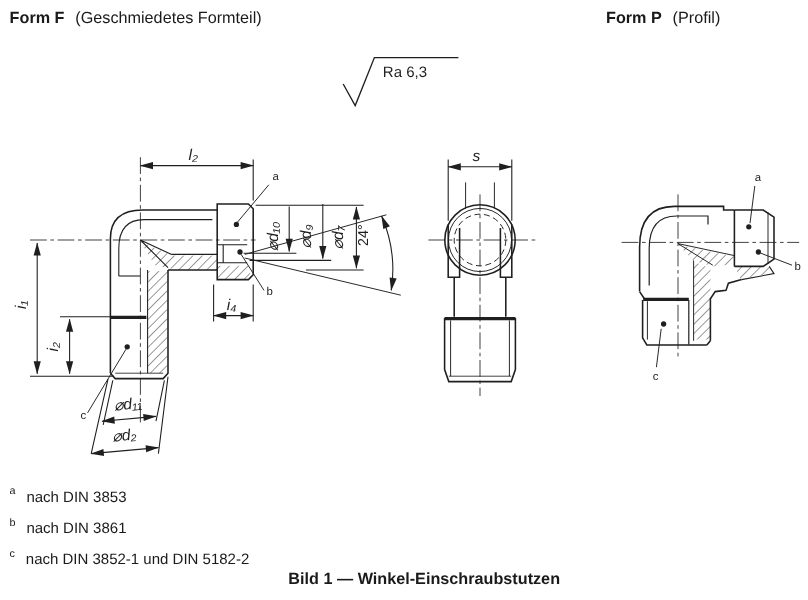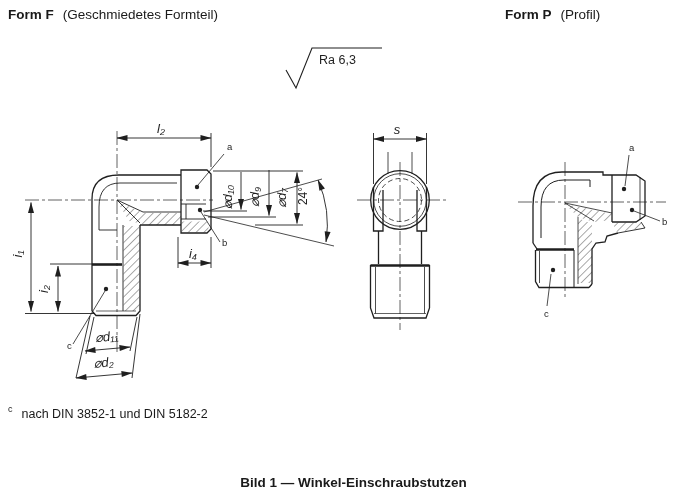--- a/index.html
+++ b/index.html
@@ -182,17 +182,19 @@
       </g>
       <g>
         <text class="ref" x="629" y="151">a</text>
         <text class="ref" x="662" y="225">b</text>
         <text class="ref" x="544" y="317">c</text>
       </g>
     </g>
   </svg>
 
   <div class="fnotes">
+    <div class="fnote"><sup>a</sup><span>nach DIN 3853</span></div>
+    <div class="fnote"><sup>b</sup><span>nach DIN 3861</span></div>
     <div class="fnote"><sup>c</sup><span>nach DIN 3852-1 und DIN 5182-2</span></div>
   </div>
 
   <div class="caption">Bild 1 — Winkel-Einschraubstutzen</div>
 </div>
 
 </body></html>

